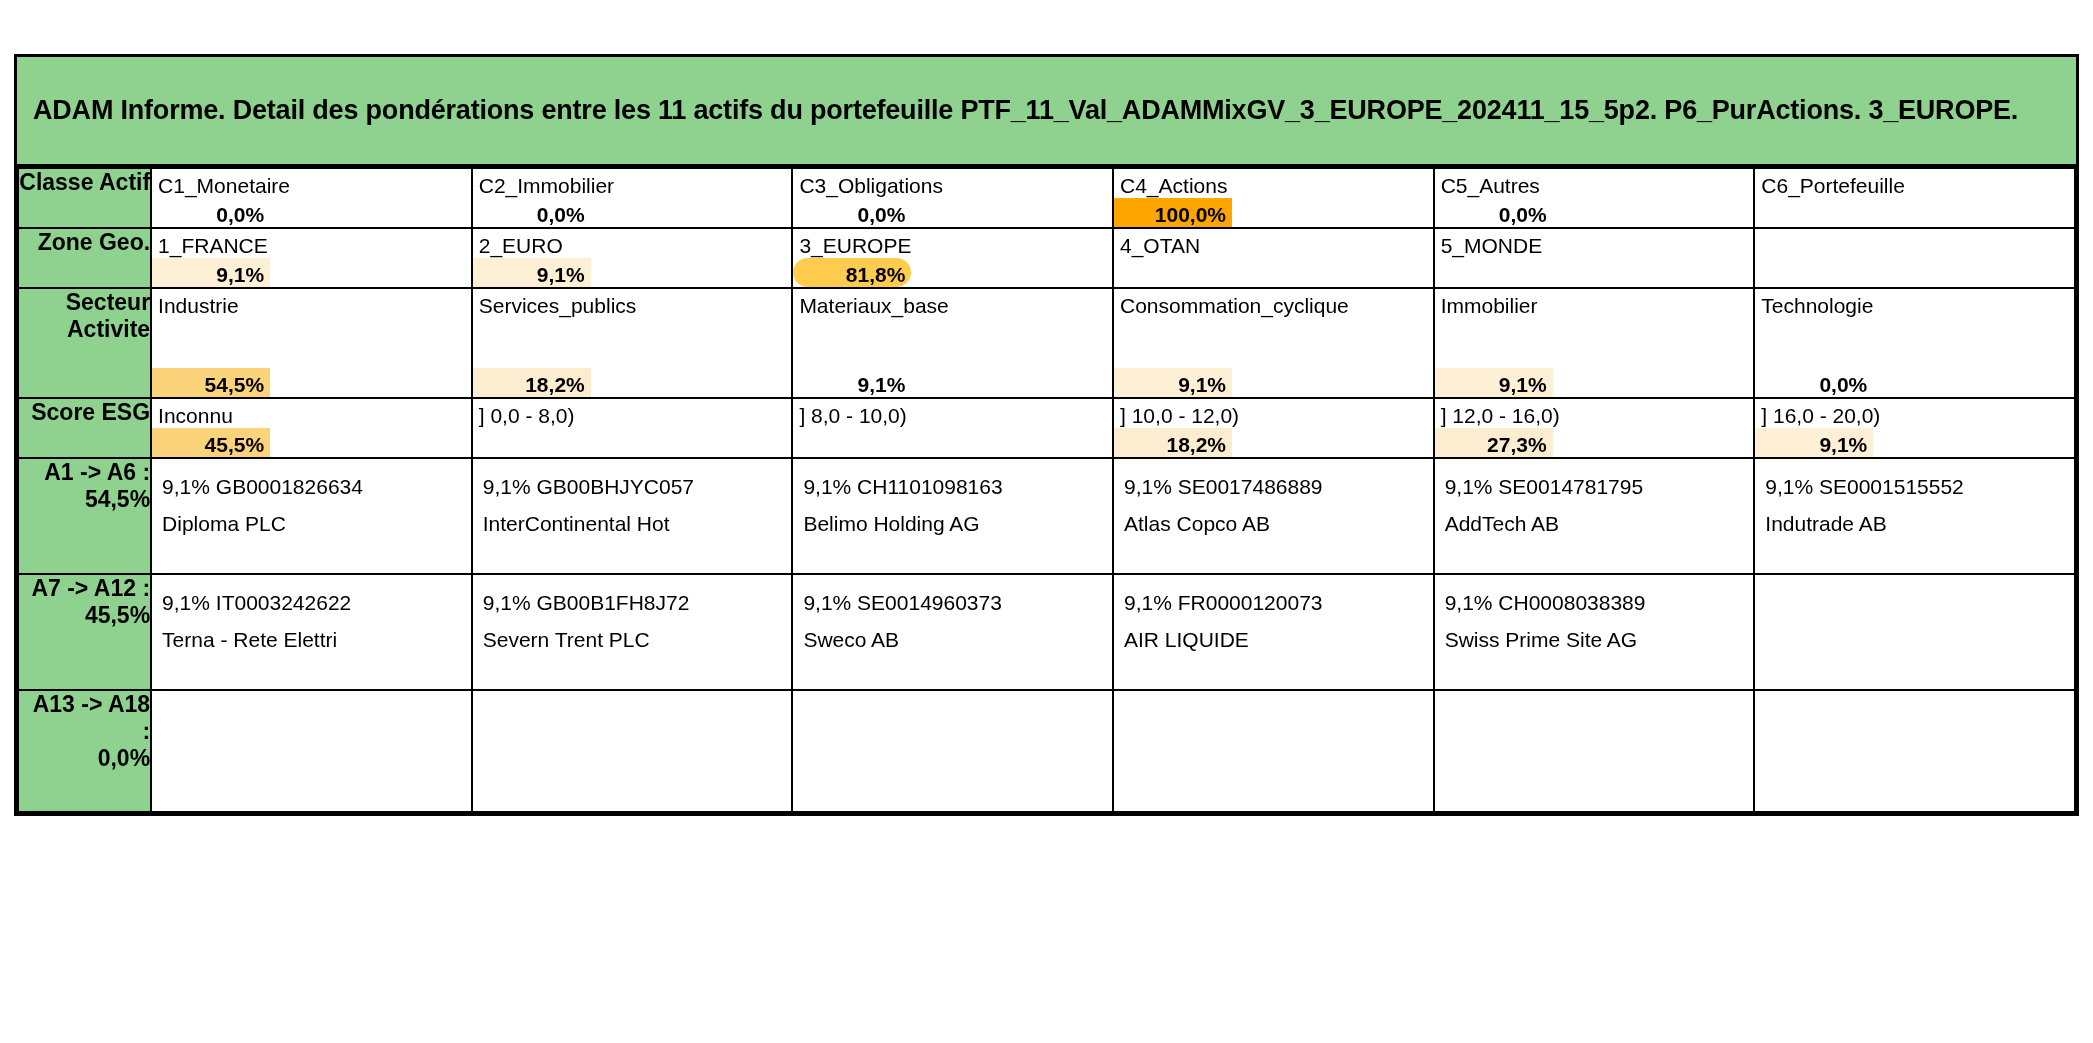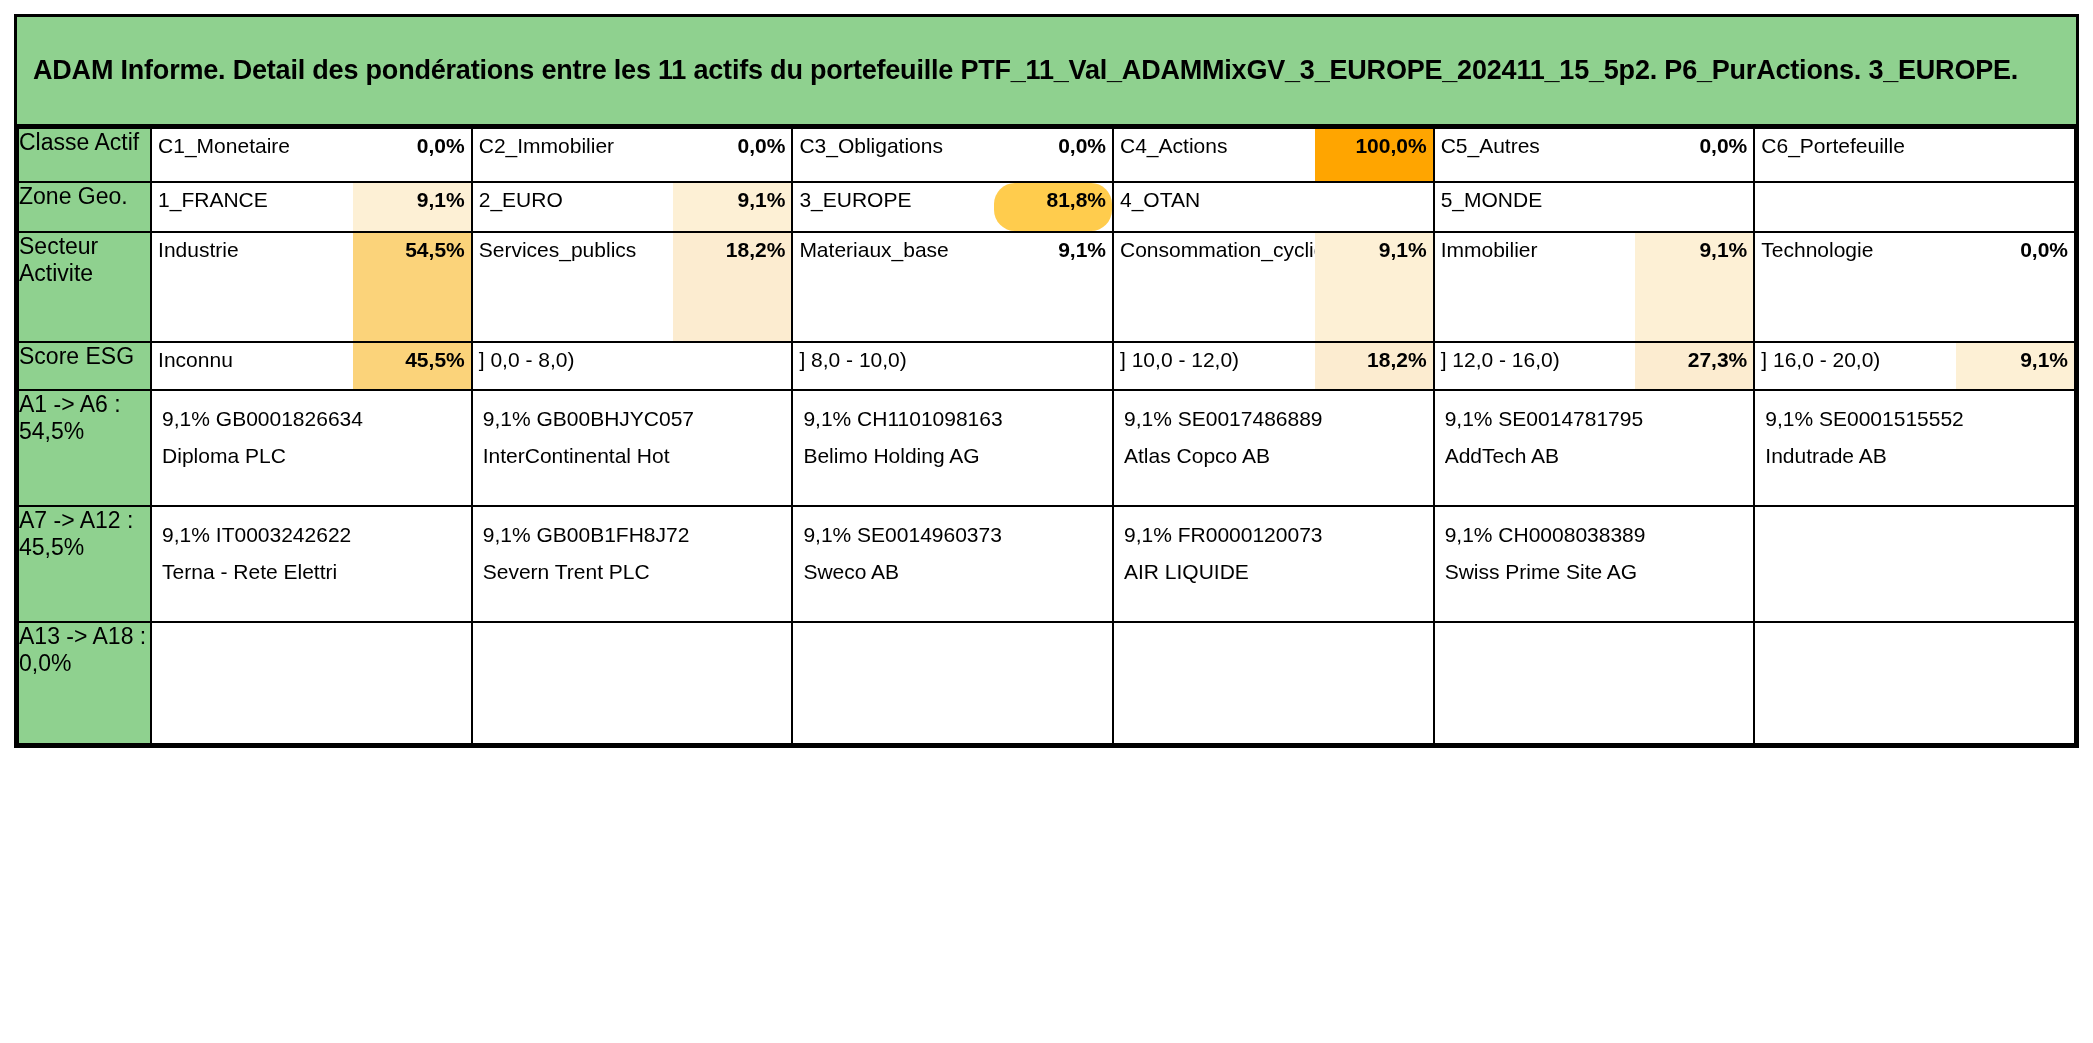--- a/index.html
+++ b/index.html
@@ -1,29 +1,29 @@
 <!DOCTYPE html>
 <html><head>
 <meta charset="utf-8">
 <style>
   html,body{margin:0;padding:0;background:#ffffff;}
   body{font-family:"Liberation Sans", sans-serif;}
   .page{width:2093px;height:1043px;position:relative;box-sizing:border-box;padding:14px 14px 0 14px;}
-  .sheet{width:2065px;border:3px solid #000;box-sizing:border-box;}
+  .sheet{width:2065px;border:3px solid #000;box-sizing:border-box;margin-top:40px;}
 
   .title-row{background:#8fd18f;border-bottom:3px solid #000;box-sizing:border-box;height:110px;display:flex;align-items:center;padding-left:16px;}
   .title-row .title{font-size:27px;font-weight:bold;color:#000;letter-spacing:-0.2px;}
 
   table.grid{border-collapse:collapse;width:100%;table-layout:fixed;}
   table.grid td{border:2px solid #000;padding:0;vertical-align:top;box-sizing:border-box;}
 
-  .lab{background:#8fd18f;font-weight:normal;font-size:23px;text-align:left;vertical-align:middle;}
+  .lab{background:#8fd18f;font-weight:bold;font-size:23px;text-align:right;vertical-align:middle;}
   .lab .l2{display:block;}
 
-  .cellpair{display:flex;height:100%;width:100%;}
+  .cellpair{display:flex;height:100%;width:100%;flex-direction:column;}
   .cellpair .nm{flex:1;font-size:21px;padding:5px 4px 0 6px;line-height:1.15;overflow:hidden;}
   .cellpair .vl{width:118px;font-size:21px;font-weight:bold;text-align:right;padding:5px 6px 0 2px;box-sizing:border-box;}
 
   .hl-orange{background:#ffa500;}
   .hl-amber{background:#ffcc4d;border-radius:21px;}
   .hl-amber2{background:#fbd37a;}
   .hl-light{background:#fdf0d5;}
   .hl-light2{background:#fcecd0;}
   .white{background:#ffffff;}
 

